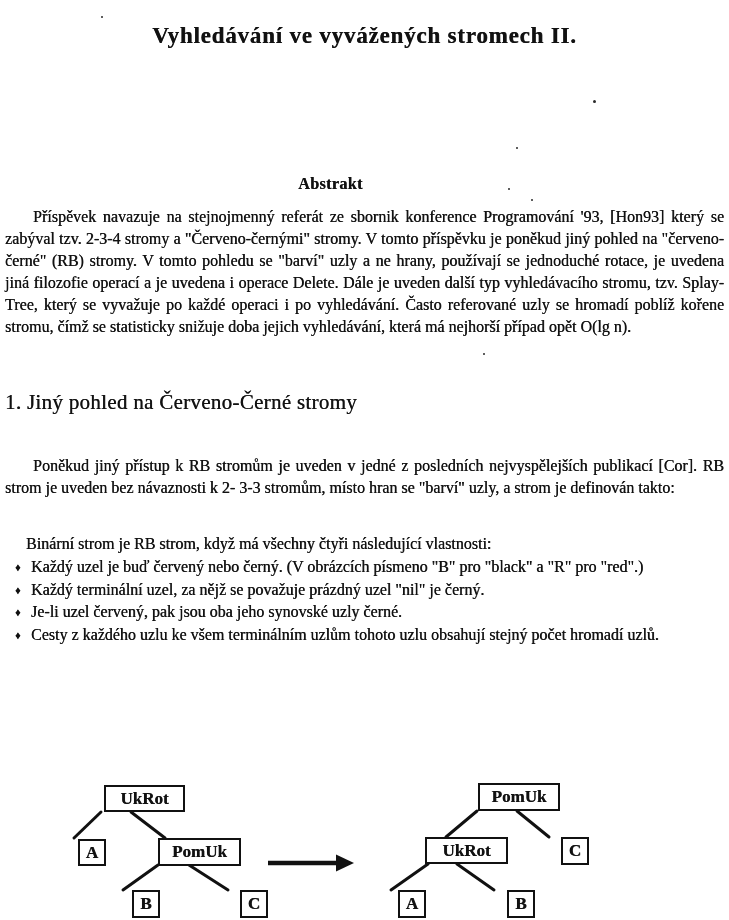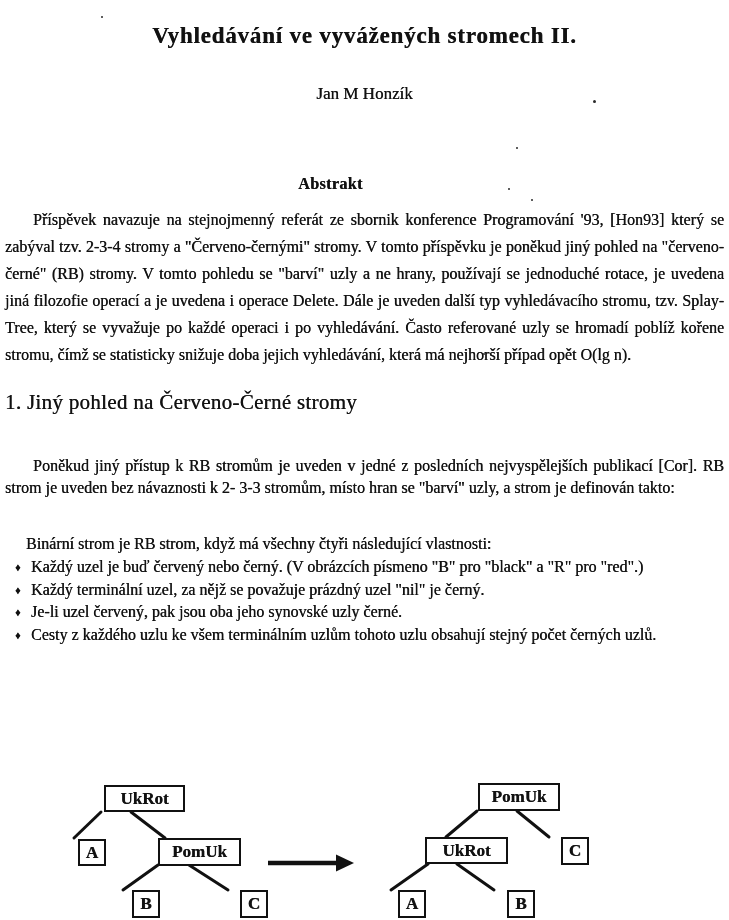--- a/index.html
+++ b/index.html
@@ -21,21 +21,21 @@
   .doc-author{
     position:absolute;top:84px;left:0;width:729px;
     text-align:center;font-size:17px;
   }
   .abstract-heading{
     position:absolute;top:175px;left:0;width:661px;
     text-align:center;font-size:16px;font-weight:bold;letter-spacing:0.4px;
   }
   .abstract-text{
     position:absolute;top:206px;left:5px;width:719px;
-    font-size:16px;line-height:27px;text-align:justify;text-indent:28px;
+    font-size:16px;line-height:22px;text-align:justify;text-indent:28px;
     margin:0;
   }
   .section-heading{
     position:absolute;top:390px;left:5px;width:720px;
     font-size:21px;font-weight:normal;letter-spacing:0.3px;margin:0;
   }
   .section-para{
     position:absolute;top:455px;left:5px;width:719px;
     font-size:16px;line-height:21.8px;text-align:justify;text-indent:28px;margin:0;
   }
@@ -73,21 +73,20 @@
   .speck{position:absolute;width:3px;height:3px;border-radius:50%;background:#2a2a2a;}
   .speck.small{width:2px;height:2px;}
 </style>
 </head>
 <body>
 
 <div class="page">
 
   <h1 class="doc-title ink">Vyhledávání ve vyvážených stromech II.</h1>
 
-  <div class="doc-author ink">Jan M Honzík</div>
 
   <div class="abstract-heading ink">Abstrakt</div>
 
   <p class="abstract-text ink">Příspěvek navazuje na stejnojmenný referát ze sbornik konference Programování '93, [Hon93] který se zabýval tzv. 2-3-4 stromy a "Červeno-černými" stromy. V tomto příspěvku je poněkud jiný pohled na "červeno-černé" (RB) stromy. V tomto pohledu se "barví" uzly a ne hrany, používají se jednoduché rotace, je uvedena jiná filozofie operací a je uvedena i operace Delete. Dále je uveden další typ vyhledávacího stromu, tzv. Splay-Tree, který se vyvažuje po každé operaci i po vyhledávání. Často referované uzly se hromadí poblíž kořene stromu, čímž se statisticky snižuje doba jejich vyhledávání, která má nejhorší případ opět O(lg n).</p>
 
   <h2 class="section-heading ink">1. Jiný pohled na Červeno-Černé stromy</h2>
 
   <p class="section-para ink">Poněkud jiný přístup k RB stromům je uveden v jedné z posledních nejvyspělejších publikací [Cor]. RB strom je uveden bez návaznosti k 2- 3-3 stromům, místo hran se "barví" uzly, a strom je definován takto:</p>
 
   <p class="definition-line ink">Binární strom je RB strom, když má všechny čtyři následující vlastnosti:</p>
@@ -100,21 +99,21 @@
     <li>
       <span class="marker ink">♦</span>
       <span class="ink">Každý terminální uzel, za nějž se považuje prázdný uzel "nil" je černý.</span>
     </li>
     <li>
       <span class="marker ink">♦</span>
       <span class="ink">Je-li uzel červený, pak jsou oba jeho synovské uzly černé.</span>
     </li>
     <li>
       <span class="marker ink">♦</span>
-      <span class="ink">Cesty z každého uzlu ke všem terminálním uzlům tohoto uzlu obsahují stejný počet černých uzlů.</span>
+      <span class="ink">Cesty z každého uzlu ke všem terminálním uzlům tohoto uzlu obsahují stejný počet hromadí uzlů.</span>
     </li>
   </ul>
 
 
   <div class="diagram">
     <svg width="729" height="150" viewBox="0 0 729 150">
       <g stroke="#111111" stroke-width="3" stroke-linecap="round">
         <path d="M101,42 L74,68"></path>
         <path d="M131,42 L165,68"></path>
         <path d="M158,95 L123,120"></path>

